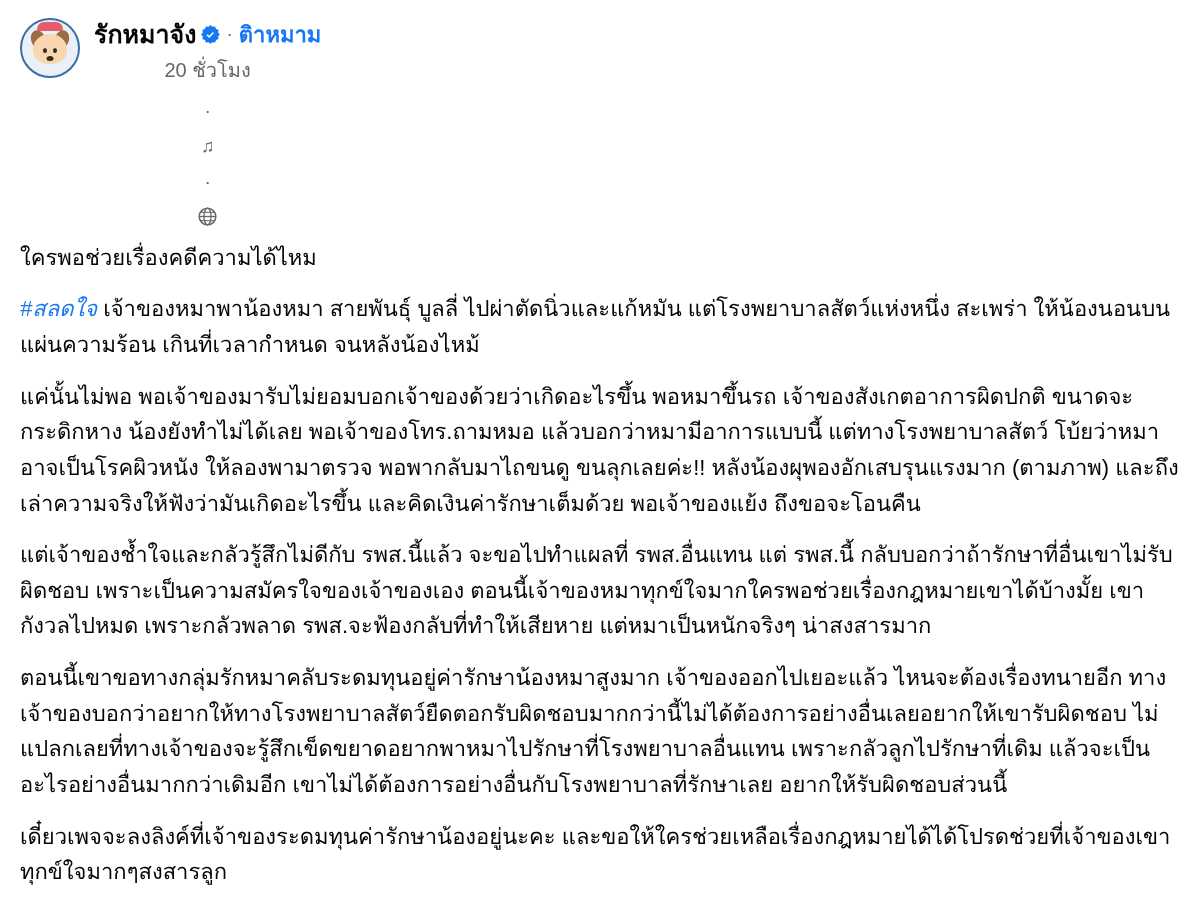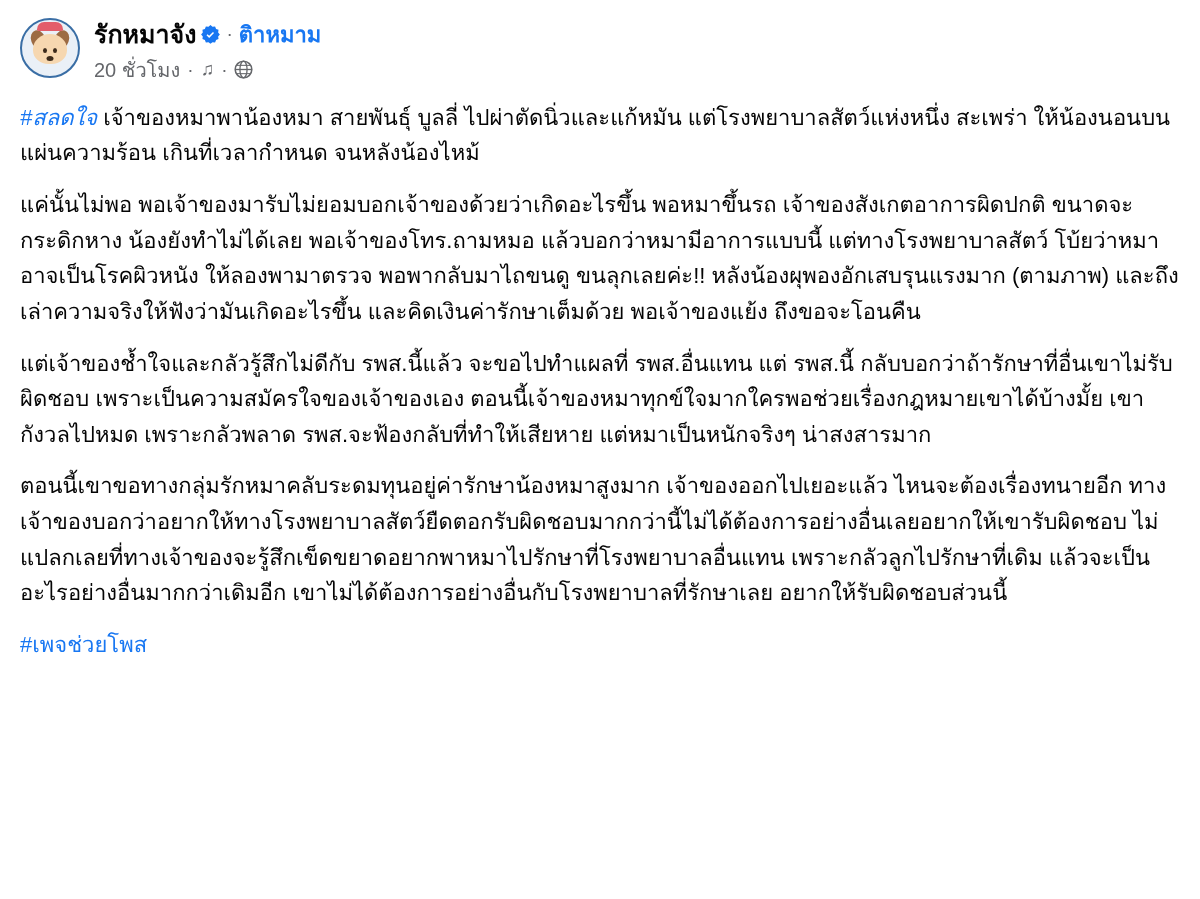--- a/index.html
+++ b/index.html
@@ -122,25 +122,26 @@
   }
   .follow-link {
     color: #1877f2;
     font-size: 22px;
     font-weight: 600;
     cursor: pointer;
   }
   .meta-row {
     display: flex;
     align-items: center;
-    gap: 6px;
+    gap: 14px;
     margin-top: 5px;
     color: #65676b;
     font-size: 20px;
     flex-wrap: nowrap;
+    flex-direction: column;
   }
   .meta-row .time { color: #65676b; }
   .meta-row .music-note { font-size: 18px; color: #65676b; }
   .meta-row .song { color: #65676b; }
   .globe {
     width: 19px;
     height: 19px;
     flex: 0 0 19px;
     display: inline-block;
   }
@@ -208,26 +209,28 @@
             <line x1="2" y1="4.5" x2="14" y2="4.5" stroke="#65676b" stroke-width="0.9"></line>
             <line x1="2" y1="11.5" x2="14" y2="11.5" stroke="#65676b" stroke-width="0.9"></line>
           </svg>
         </span>
       </div>
     </div>
   </div>
 
   <div class="post-body">
 
+    <p>ใครพอช่วยเรื่องคดีความได้ไหม</p>
 
     <p><span class="hashtag">#สลดใจ</span><span> เจ้าของหมาพาน้องหมา สายพันธุ์ บูลลี่ ไปผ่าตัดนิ่วและแก้หมัน แต่โรงพยาบาลสัตว์แห่งหนึ่ง สะเพร่า ให้น้องนอนบนแผ่นความร้อน เกินที่เวลากำหนด จนหลังน้องไหม้</span></p>
 
     <p>แค่นั้นไม่พอ พอเจ้าของมารับไม่ยอมบอกเจ้าของด้วยว่าเกิดอะไรขึ้น พอหมาขึ้นรถ เจ้าของสังเกตอาการผิดปกติ ขนาดจะกระดิกหาง น้องยังทำไม่ได้เลย พอเจ้าของโทร.ถามหมอ แล้วบอกว่าหมามีอาการแบบนี้ แต่ทางโรงพยาบาลสัตว์ โบ้ยว่าหมาอาจเป็นโรคผิวหนัง ให้ลองพามาตรวจ พอพากลับมาไถขนดู ขนลุกเลยค่ะ!! หลังน้องผุพองอักเสบรุนแรงมาก (ตามภาพ) และถึงเล่าความจริงให้ฟังว่ามันเกิดอะไรขึ้น และคิดเงินค่ารักษาเต็มด้วย พอเจ้าของแย้ง ถึงขอจะโอนคืน</p>
 
     <p>แต่เจ้าของช้ำใจและกลัวรู้สึกไม่ดีกับ รพส.นี้แล้ว จะขอไปทำแผลที่ รพส.อื่นแทน แต่ รพส.นี้ กลับบอกว่าถ้ารักษาที่อื่นเขาไม่รับผิดชอบ เพราะเป็นความสมัครใจของเจ้าของเอง ตอนนี้เจ้าของหมาทุกข์ใจมากใครพอช่วยเรื่องกฎหมายเขาได้บ้างมั้ย เขากังวลไปหมด เพราะกลัวพลาด รพส.จะฟ้องกลับที่ทำให้เสียหาย แต่หมาเป็นหนักจริงๆ น่าสงสารมาก</p>
 
     <p>ตอนนี้เขาขอทางกลุ่มรักหมาคลับระดมทุนอยู่ค่ารักษาน้องหมาสูงมาก เจ้าของออกไปเยอะแล้ว ไหนจะต้องเรื่องทนายอีก ทางเจ้าของบอกว่าอยากให้ทางโรงพยาบาลสัตว์ยืดตอกรับผิดชอบมากกว่านี้ไม่ได้ต้องการอย่างอื่นเลยอยากให้เขารับผิดชอบ ไม่แปลกเลยที่ทางเจ้าของจะรู้สึกเข็ดขยาดอยากพาหมาไปรักษาที่โรงพยาบาลอื่นแทน เพราะกลัวลูกไปรักษาที่เดิม แล้วจะเป็นอะไรอย่างอื่นมากกว่าเดิมอีก เขาไม่ได้ต้องการอย่างอื่นกับโรงพยาบาลที่รักษาเลย อยากให้รับผิดชอบส่วนนี้</p>
 
+    <p>เดี๋ยวเพจจะลงลิงค์ที่เจ้าของระดมทุนค่ารักษาน้องอยู่นะคะ และขอให้ใครช่วยเหลือเรื่องกฎหมายได้ได้โปรดช่วยที่เจ้าของเขาทุกข์ใจมากๆสงสารลูก</p>
 
     <p class="hashtag-line">#เพจช่วยโพส</p>
 
   </div>
 </div>
 
 </body></html>

